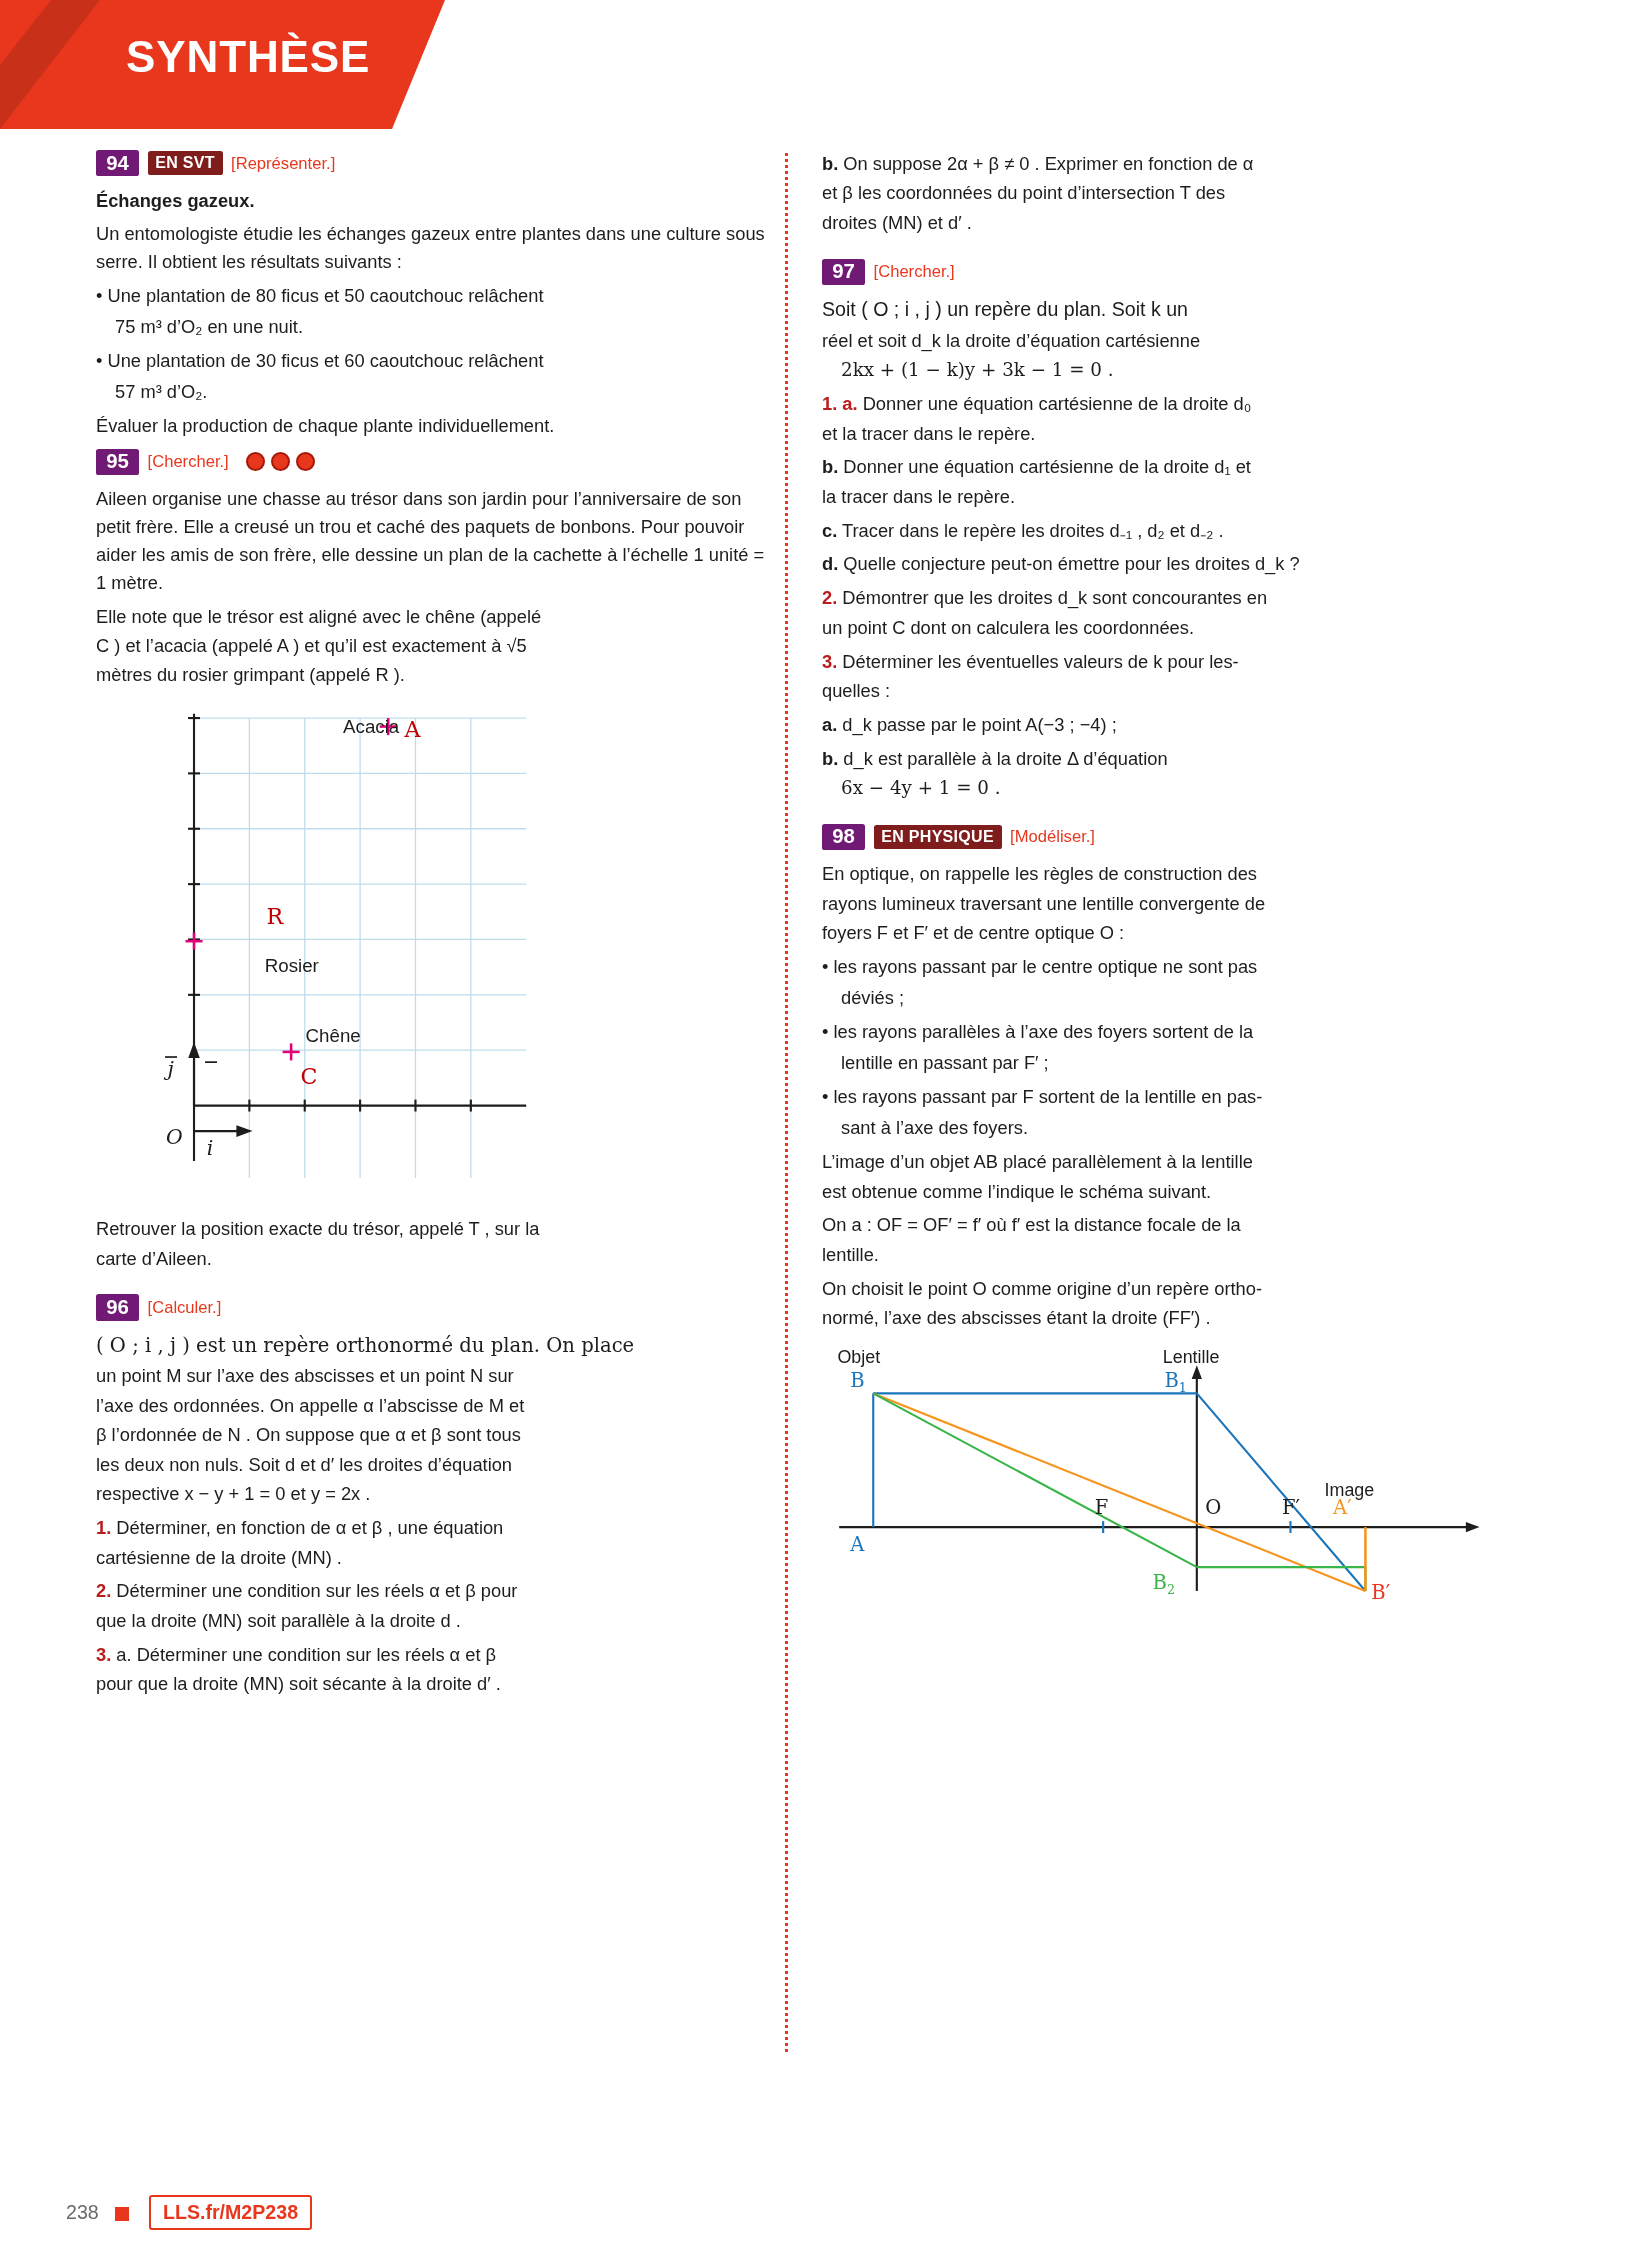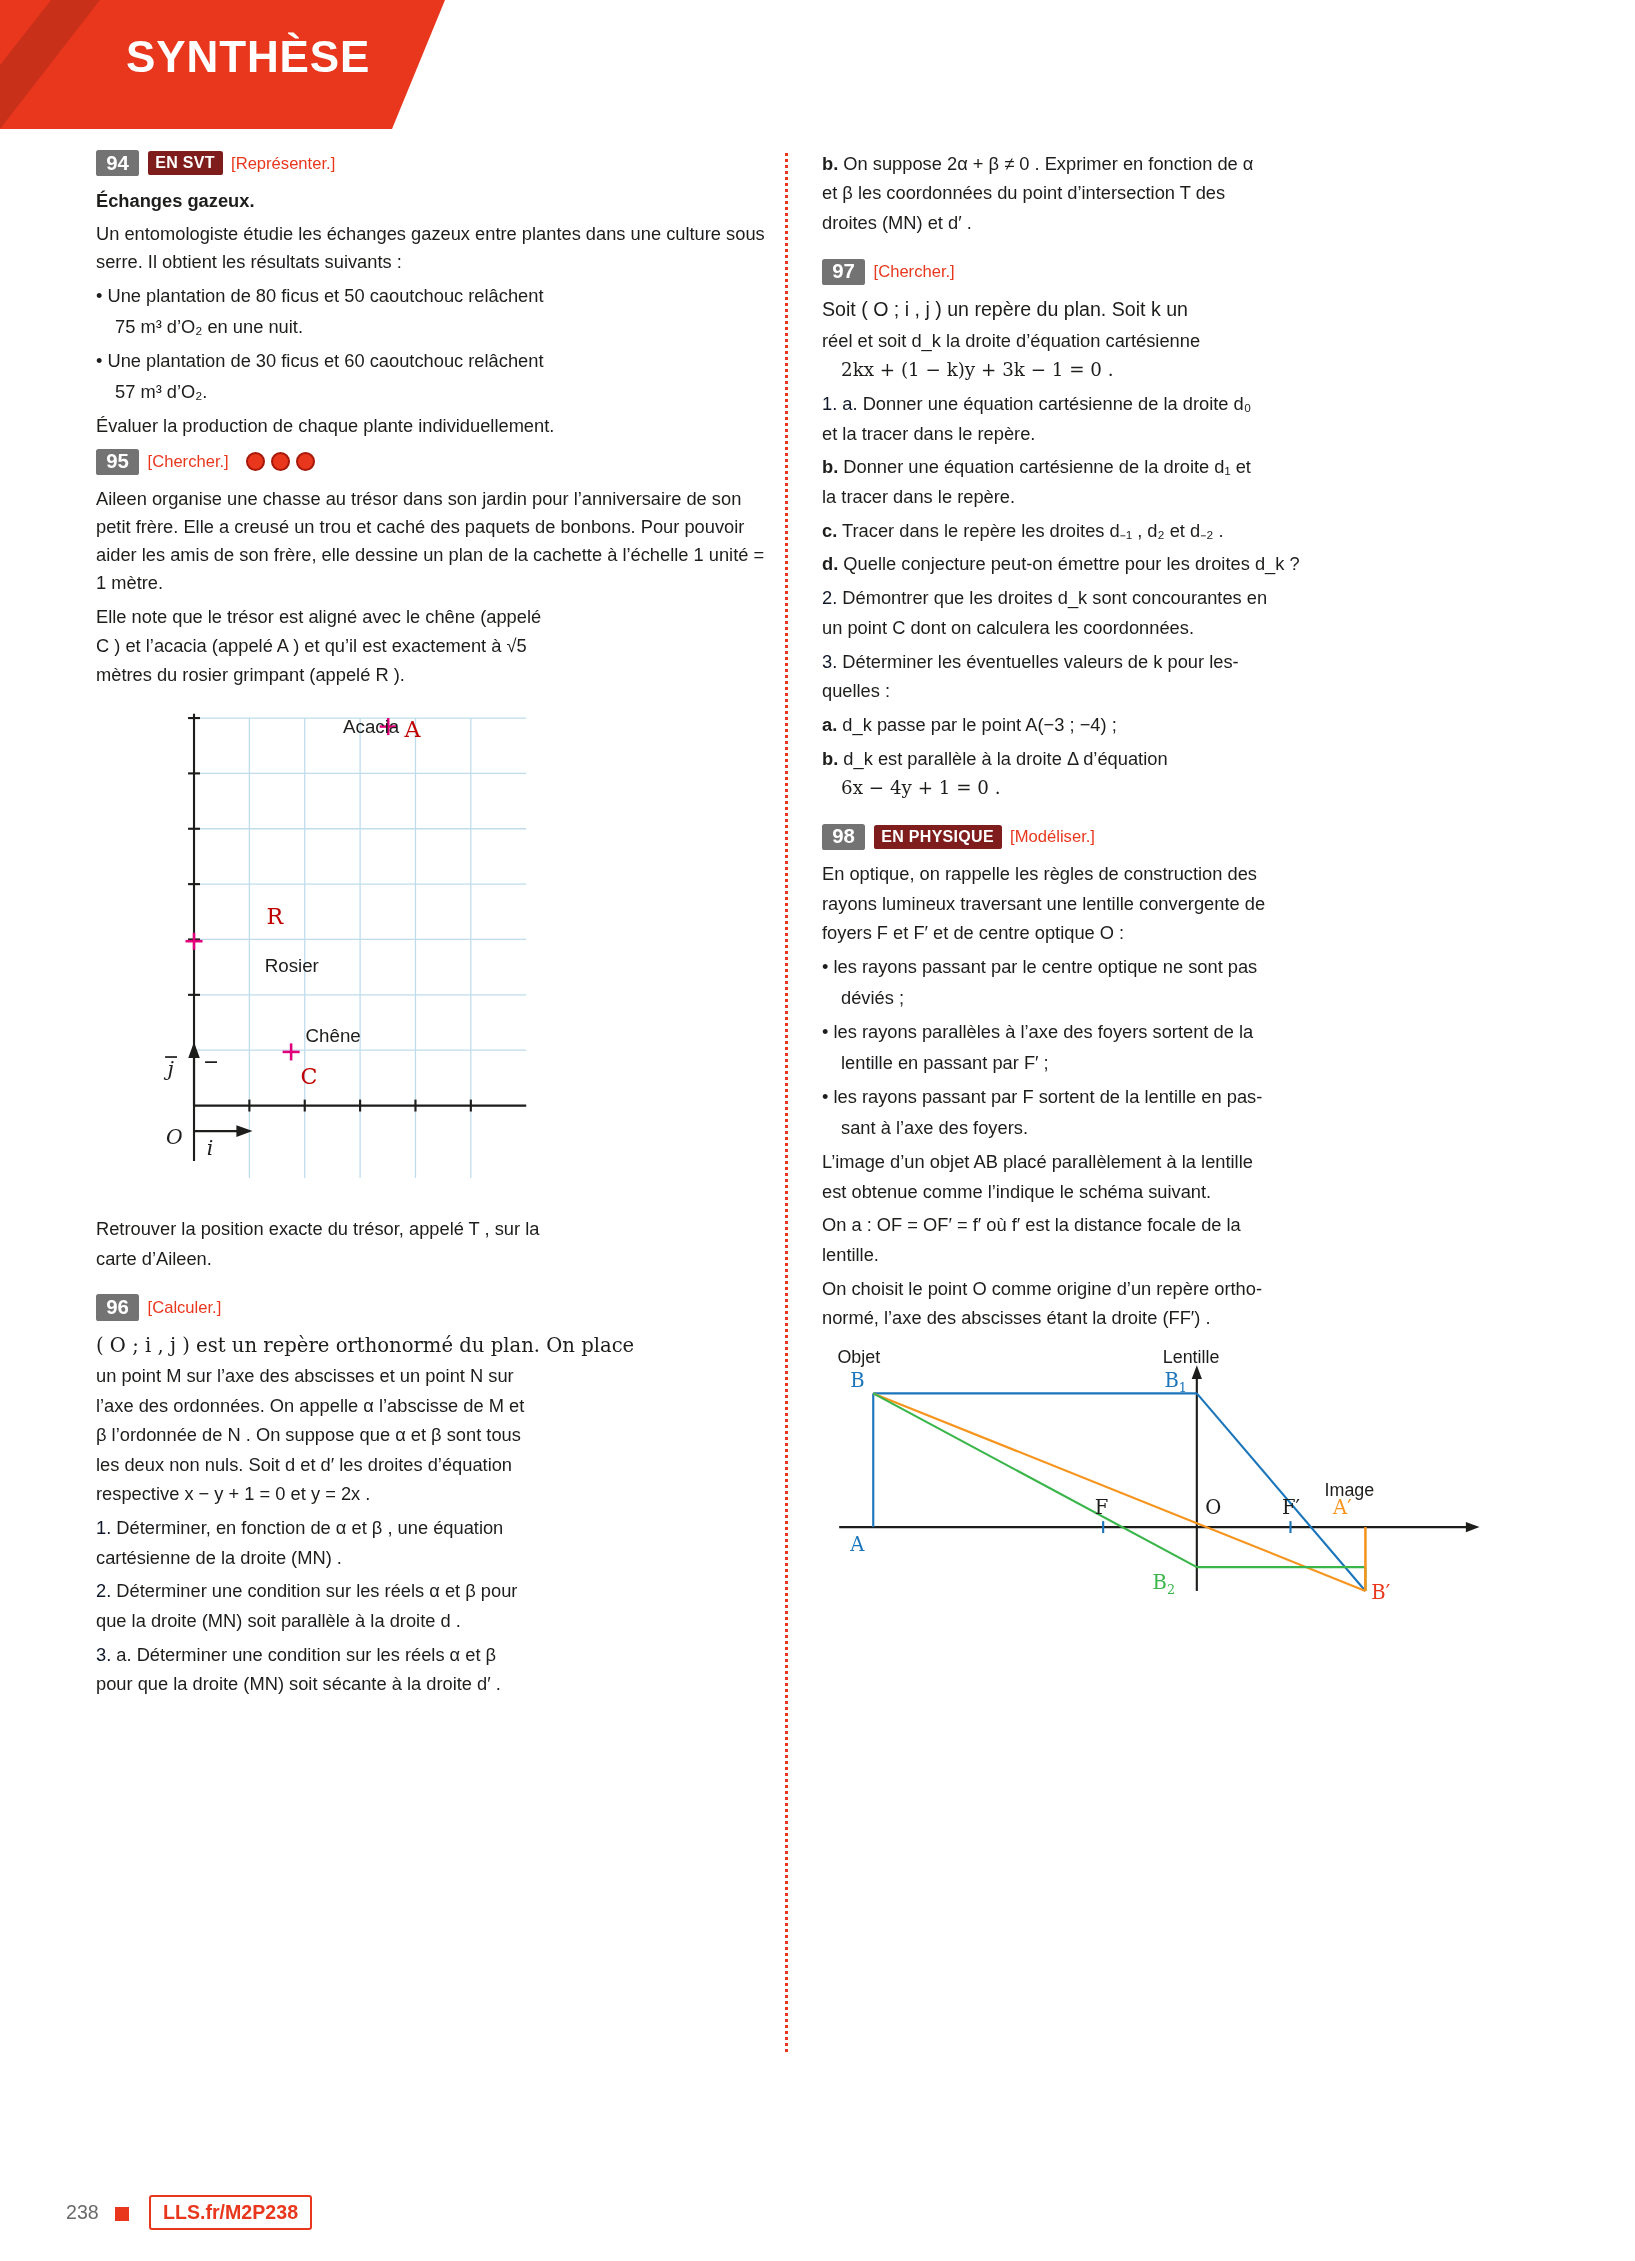--- a/index.html
+++ b/index.html
@@ -39,40 +39,40 @@
   }
   .col-left{left:96px;width:673px;}
   .col-right{left:822px;width:681px;}
   .divider{
     position:absolute;left:785px;top:153px;width:0;height:1899px;
     border-left:3.4px dotted #e8371d;
   }
   
   .exo-head{display:flex;align-items:center;gap:8.5px;margin:0 0 10.2px 0;}
   .exo-num{
-    background:#737373;color:#ffffff;font-weight:bold;font-size:20.4px;
+    background:#701a75;color:#ffffff;font-weight:bold;font-size:20.4px;
     padding:2.6px 10.2px 3.4px 10.2px;border-radius:2.6px;line-height:1;
     display:inline-block;
   }
   .exo-tag{
     background:#7f1d1d;color:#ffffff;font-weight:bold;font-size:16px;
     padding:4.3px 7.7px 4.3px 7.7px;border-radius:2.6px;line-height:1;
     letter-spacing:0.3px;
   }
   .exo-skill{color:#e8371d;font-size:16.6px;}
   .dots{display:inline-flex;gap:6px;margin-left:8.5px;}
   .dot{
     width:19px;height:19px;border-radius:50%;
     background:#e8371d;border:2.6px solid #a8180a;box-sizing:border-box;
     display:inline-block;
   }
   p{margin:0 0 6px 0;}
   .tight{margin-bottom:1.7px;}
   .bold{font-weight:bold;}
-  .blue{color:#0f172a;font-weight:normal;}
+  .blue{color:#b91c1c;font-weight:bold;}
   .li{padding-left:19px;text-indent:-19px;margin:0 0 3.4px 0;}
   .indent{padding-left:19px;}
   .mathu{font-family:"DejaVu Serif", serif;font-style:normal;}
   
   .fig{margin:12px 0 12px 0;}
   
   .footer{
     position:absolute;left:0;bottom:0;width:1526px;height:82px;
   }
   .page-num{position:absolute;left:66px;bottom:37px;color:#6a6a6a;font-size:19.6px;}

